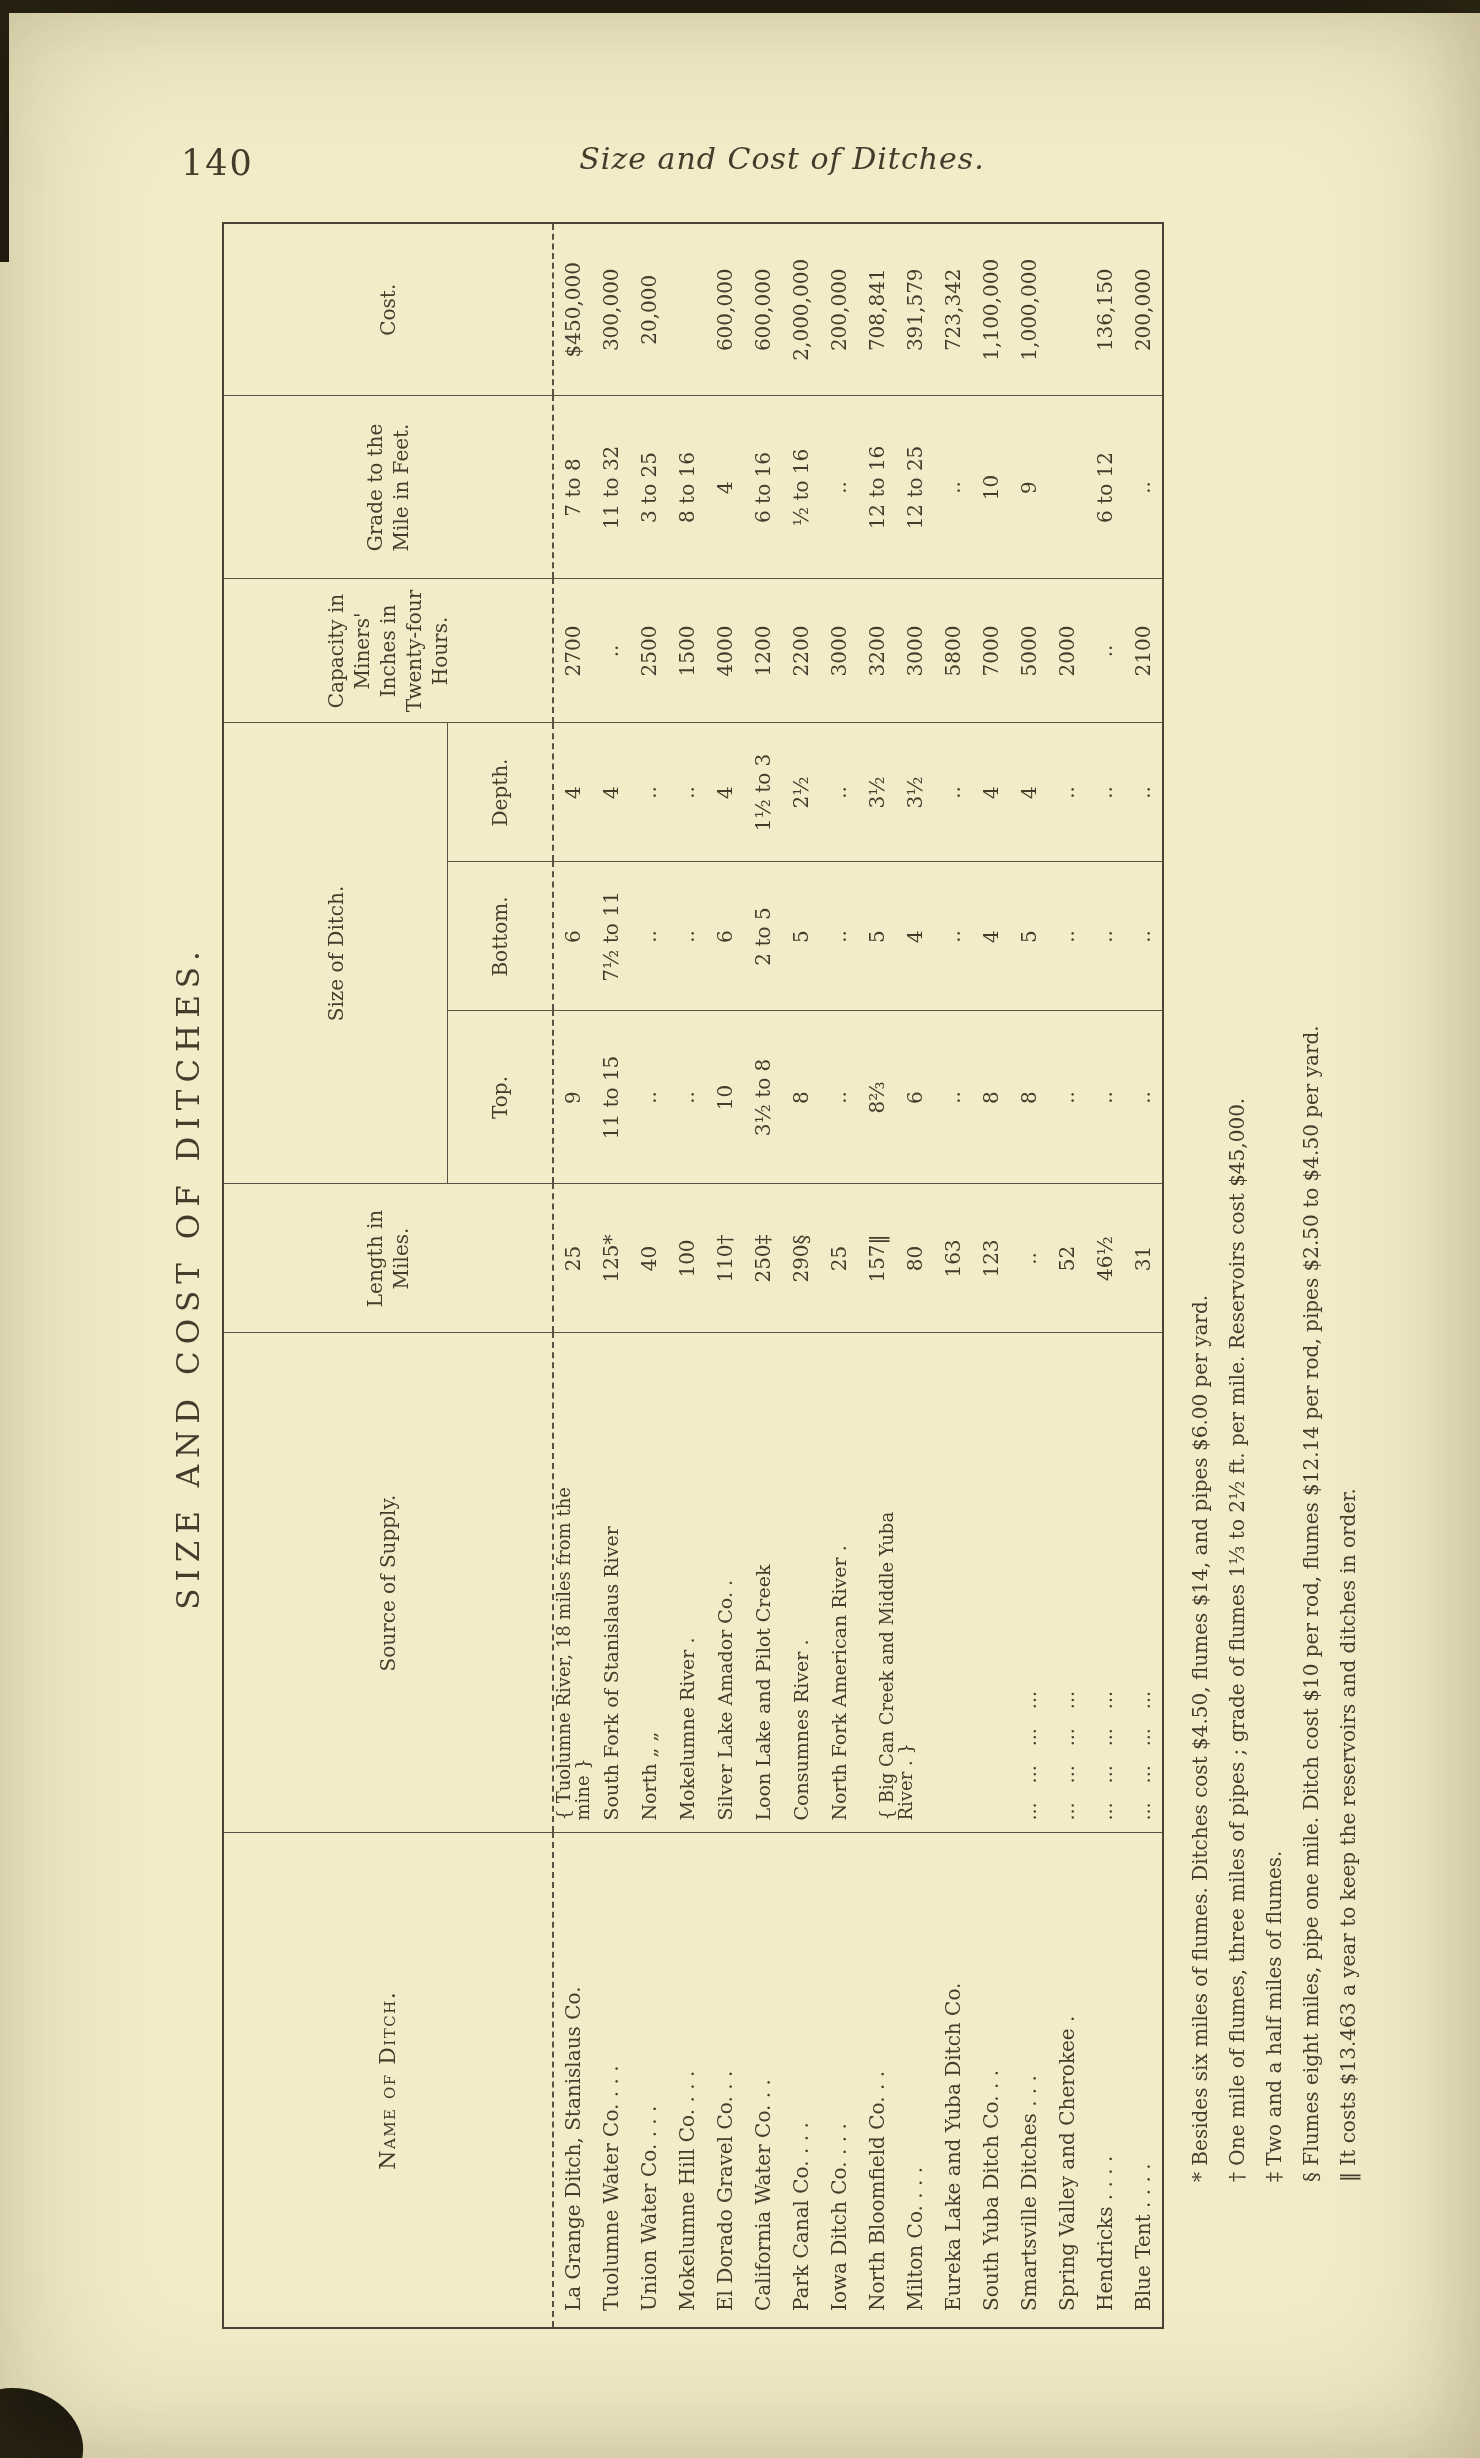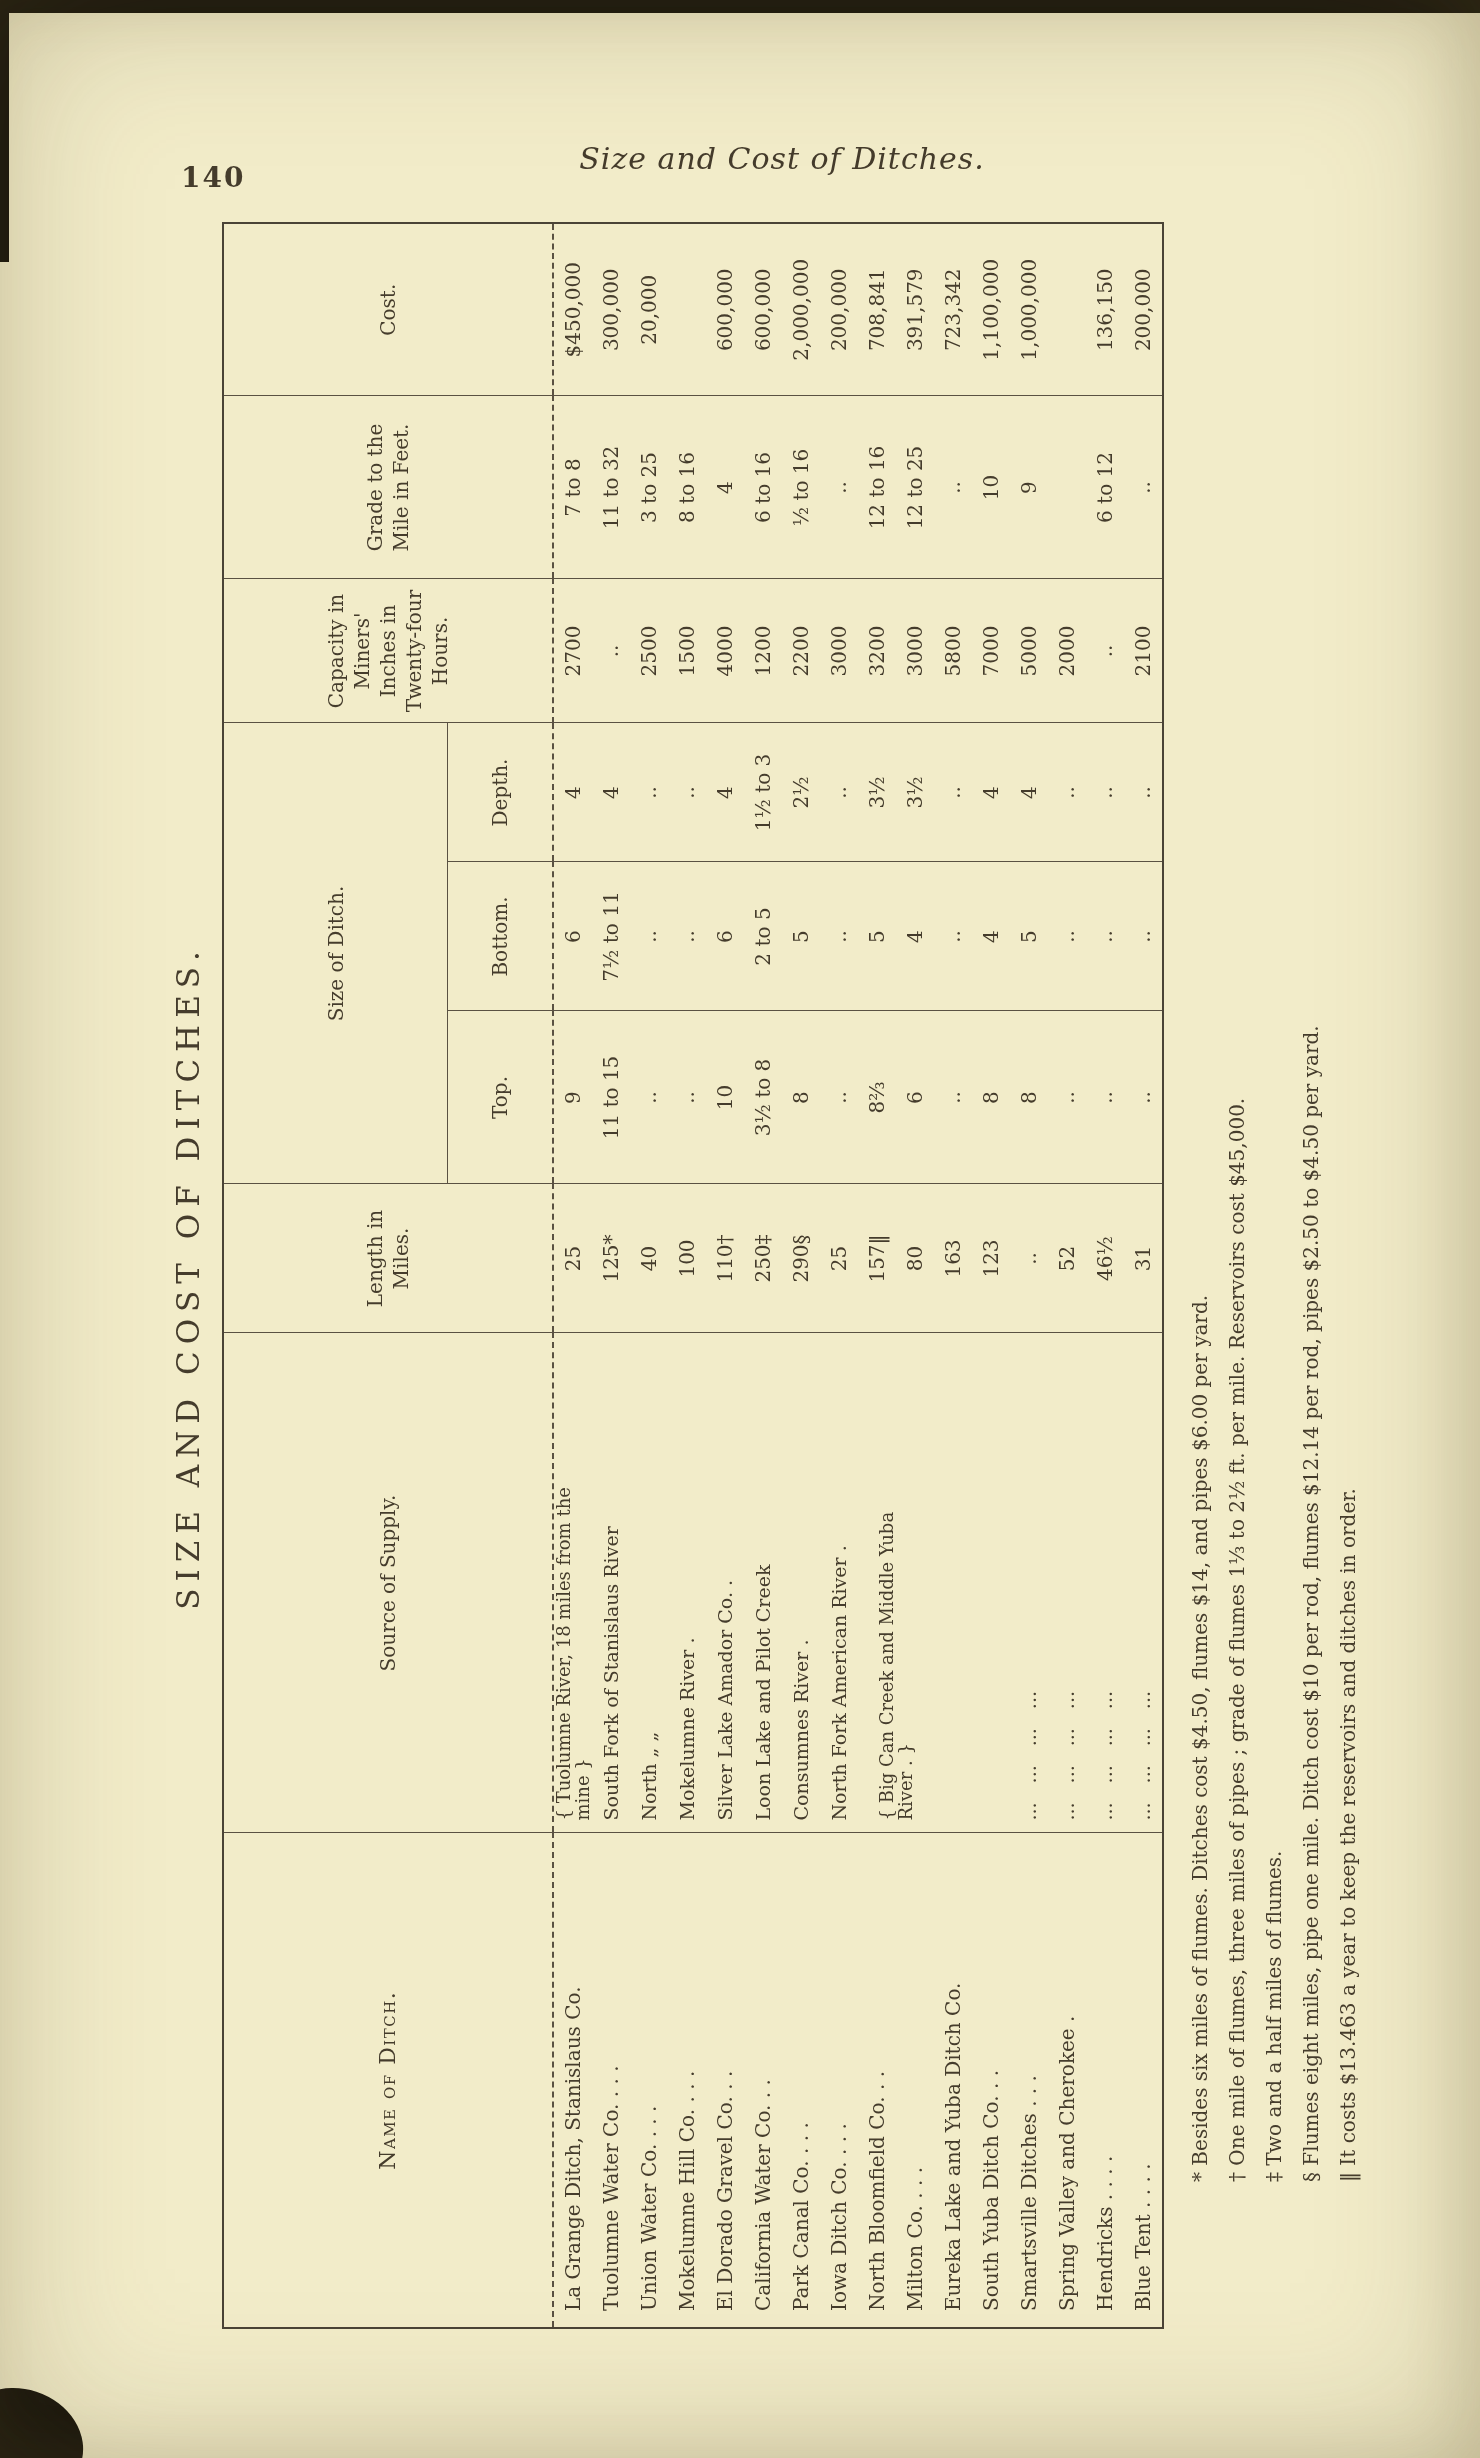--- a/index.html
+++ b/index.html
@@ -4,21 +4,21 @@
 <style>
   html,body{margin:0;padding:0;background:#6b6452;}
   .page{position:relative;width:1480px;height:2458px;background:#f2ecc9;overflow:hidden;
         font-family:"DejaVu Serif","Liberation Serif",serif;color:#453c2c;}
   .page::after{content:"";position:absolute;inset:0;pointer-events:none;
         box-shadow:inset 0 0 158px rgba(95,80,40,.28), inset -20px 0 59px rgba(95,80,40,.12);}
   .scan-top{position:absolute;left:0;top:0;width:100%;height:13px;background:#17140c;}
   .scan-left{position:absolute;left:0;top:0;width:9px;height:262px;background:#17140c;}
   .scan-corner{position:absolute;left:-45px;bottom:-40px;width:129px;height:109px;background:#17140c;
         border-radius:50%;transform:rotate(18deg);}
-  .page-num{position:absolute;left:181px;top:161px;font-size:28px;letter-spacing:2px;font-weight:bold;}
+  .page-num{position:absolute;left:181px;top:143px;font-size:35px;letter-spacing:2px;}
   .running-title{position:absolute;left:495px;top:141px;width:574px;text-align:center;
         font-style:italic;font-size:30px;letter-spacing:1px;}
   
   .rot{position:absolute;left:170px;top:2329px;width:2104px;height:1287px;
        transform:rotate(-90deg);transform-origin:0 0;}
   .tbl-title{width:2104px;text-align:center;font-size:31px;letter-spacing:7px;white-space:nowrap;}
   table.ditch{margin-top:16px;width:2104px;border-collapse:collapse;table-layout:fixed;
        border:2.5px solid #4a4336;}
   .ditch th,.ditch td{border-left:1.7px solid #5a5142;font-weight:normal;vertical-align:middle;
        padding:0 3px;overflow:hidden;}

